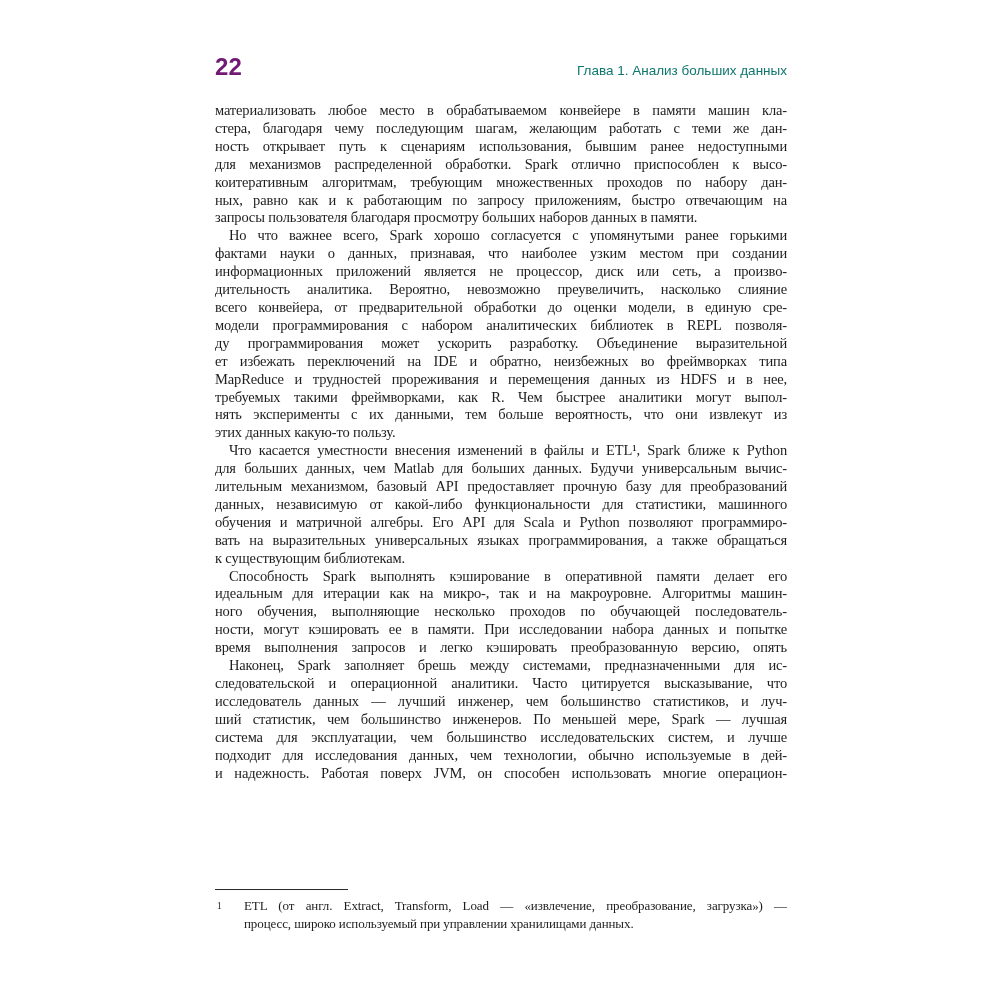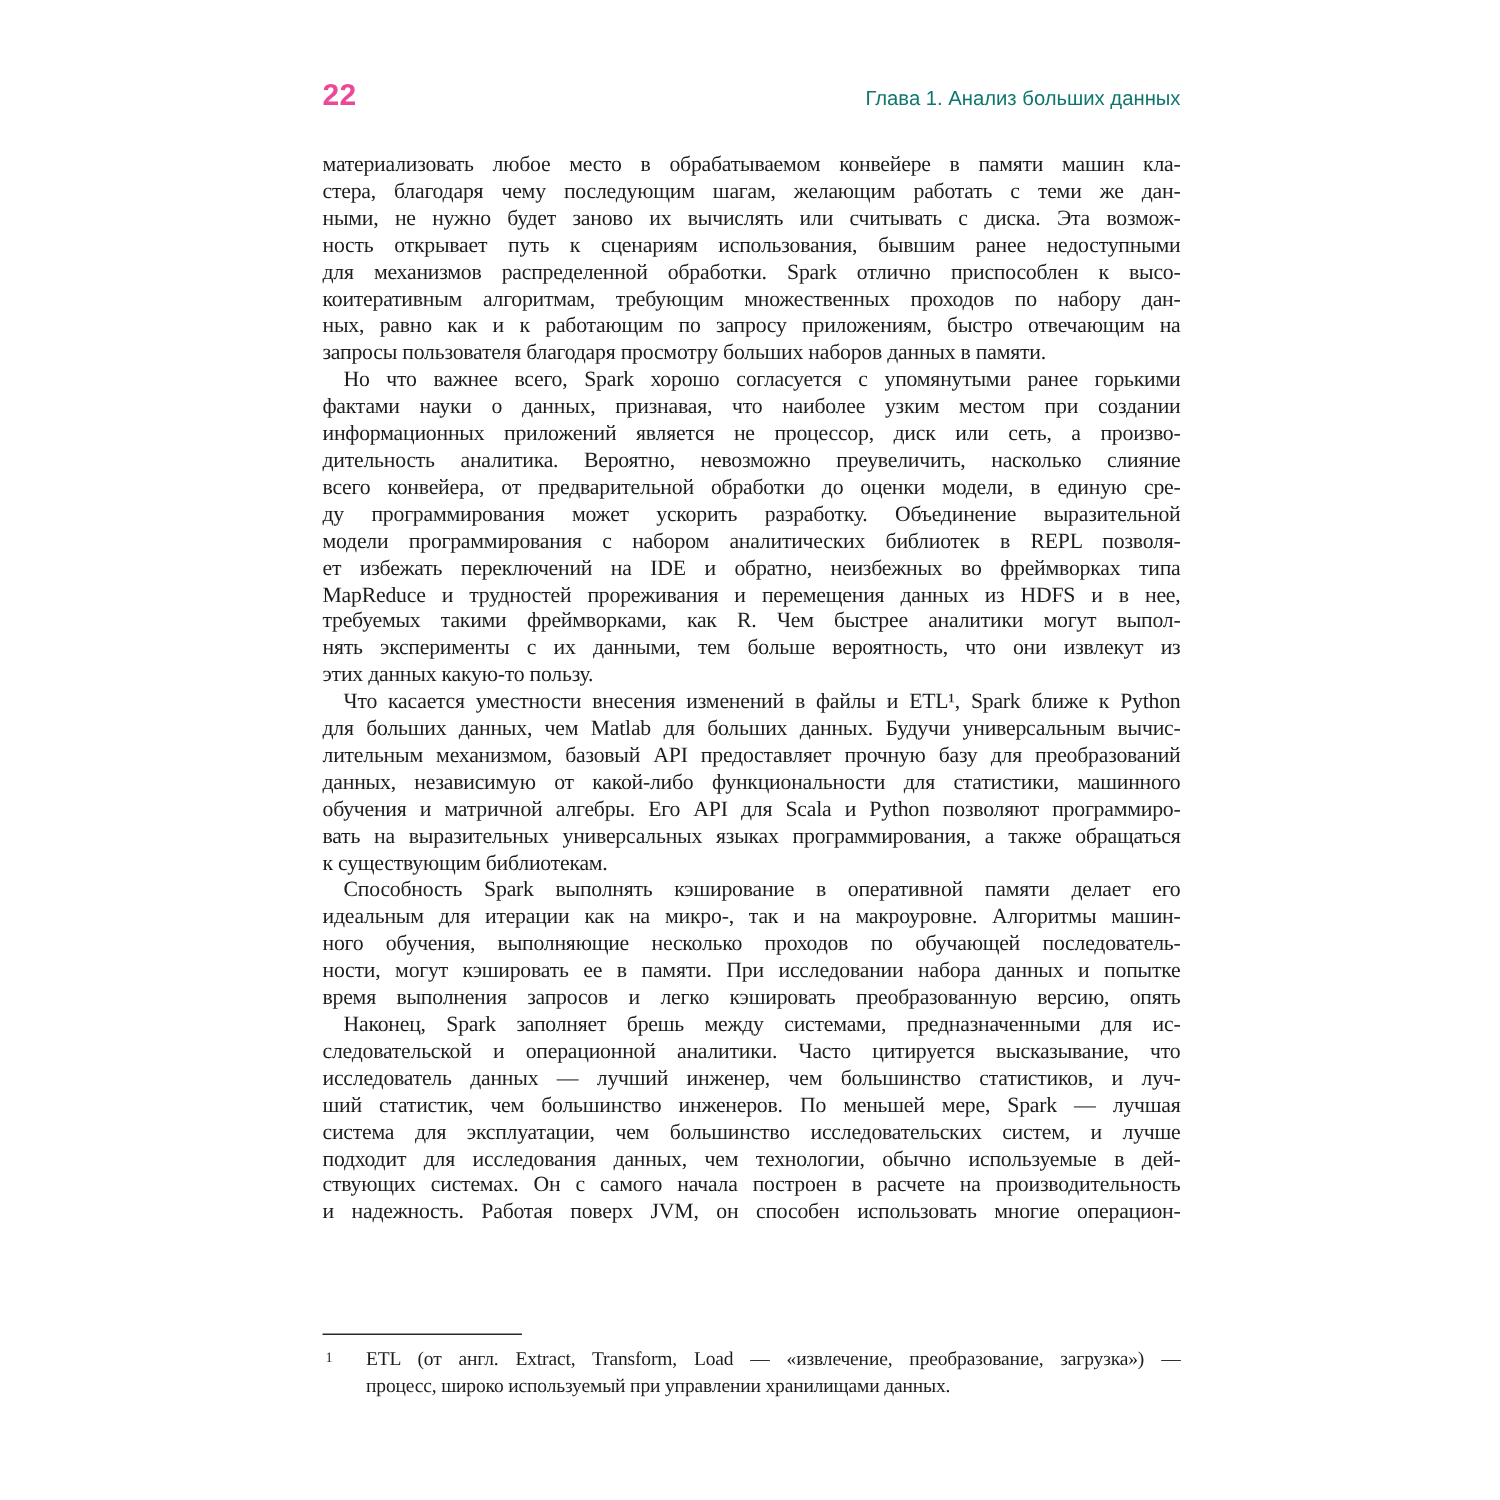--- a/index.html
+++ b/index.html
@@ -15,23 +15,23 @@
     position: absolute;
     left: 215px;
     width: 572px;
     top: 53px;
     display: flex;
     justify-content: space-between;
     align-items: baseline;
     font-family: "Liberation Sans", sans-serif;
   }
   .page-number {
-    font-size: 20px;
+    font-size: 24px;
     font-weight: bold;
-    color: #ec4899;
+    color: #701a75;
     letter-spacing: 0.2px;
   }
   .running-title {
     font-size: 13.5px;
     color: #0f766e;
   }
   .body-text {
     position: absolute;
     left: 215px;
     width: 572px;
@@ -87,33 +87,32 @@
 <div class="page">
 
   <div class="running-header">
     <span class="page-number">22</span>
     <span class="running-title">Глава 1. Анализ больших данных</span>
   </div>
 
   <div class="body-text">
       <div class="line">материализовать любое место в обрабатываемом конвейере в памяти машин кла-</div>
       <div class="line">стера, благодаря чему последующим шагам, желающим работать с теми же дан-</div>
-      <div class="line">ными, не нужно будет заново их вычислять или считывать с диска. Эта возмож-</div>
       <div class="line">ность открывает путь к сценариям использования, бывшим ранее недоступными</div>
       <div class="line">для механизмов распределенной обработки. Spark отлично приспособлен к высо-</div>
       <div class="line">коитеративным алгоритмам, требующим множественных проходов по набору дан-</div>
       <div class="line">ных, равно как и к работающим по запросу приложениям, быстро отвечающим на</div>
       <div class="line last">запросы пользователя благодаря просмотру больших наборов данных в памяти.</div>
       <div class="line indent">Но что важнее всего, Spark хорошо согласуется с упомянутыми ранее горькими</div>
       <div class="line">фактами науки о данных, признавая, что наиболее узким местом при создании</div>
       <div class="line">информационных приложений является не процессор, диск или сеть, а произво-</div>
       <div class="line">дительность аналитика. Вероятно, невозможно преувеличить, насколько слияние</div>
       <div class="line">всего конвейера, от предварительной обработки до оценки модели, в единую сре-</div>
+      <div class="line">модели программирования с набором аналитических библиотек в REPL позволя-</div>
       <div class="line">ду программирования может ускорить разработку. Объединение выразительной</div>
-      <div class="line">модели программирования с набором аналитических библиотек в REPL позволя-</div>
       <div class="line">ет избежать переключений на IDE и обратно, неизбежных во фреймворках типа</div>
       <div class="line">MapReduce и трудностей прореживания и перемещения данных из HDFS и в нее,</div>
       <div class="line">требуемых такими фреймворками, как R. Чем быстрее аналитики могут выпол-</div>
       <div class="line">нять эксперименты с их данными, тем больше вероятность, что они извлекут из</div>
       <div class="line last">этих данных какую-то пользу.</div>
       <div class="line indent">Что касается уместности внесения изменений в файлы и ETL¹, Spark ближе к Python</div>
       <div class="line">для больших данных, чем Matlab для больших данных. Будучи универсальным вычис-</div>
       <div class="line">лительным механизмом, базовый API предоставляет прочную базу для преобразований</div>
       <div class="line">данных, независимую от какой-либо функциональности для статистики, машинного</div>
       <div class="line">обучения и матричной алгебры. Его API для Scala и Python позволяют программиро-</div>
@@ -123,21 +122,20 @@
       <div class="line">идеальным для итерации как на микро-, так и на макроуровне. Алгоритмы машин-</div>
       <div class="line">ного обучения, выполняющие несколько проходов по обучающей последователь-</div>
       <div class="line">ности, могут кэшировать ее в памяти. При исследовании набора данных и попытке</div>
       <div class="line">время выполнения запросов и легко кэшировать преобразованную версию, опять</div>
       <div class="line indent">Наконец, Spark заполняет брешь между системами, предназначенными для ис-</div>
       <div class="line">следовательской и операционной аналитики. Часто цитируется высказывание, что</div>
       <div class="line">исследователь данных — лучший инженер, чем большинство статистиков, и луч-</div>
       <div class="line">ший статистик, чем большинство инженеров. По меньшей мере, Spark — лучшая</div>
       <div class="line">система для эксплуатации, чем большинство исследовательских систем, и лучше</div>
       <div class="line">подходит для исследования данных, чем технологии, обычно используемые в дей-</div>
-      <div class="line">ствующих системах. Он с самого начала построен в расчете на производительность</div>
       <div class="line">и надежность. Работая поверх JVM, он способен использовать многие операцион-</div>
     </div>
 
   <div class="footnote-rule"></div>
 
   <div class="footnote">
     <span class="footnote-marker">1</span>
     <div class="footnote-lines">
         <div class="line">ETL (от англ. Extract, Transform, Load — «извлечение, преобразование, загрузка») —</div>
         <div class="line last">процесс, широко используемый при управлении хранилищами данных.</div>

